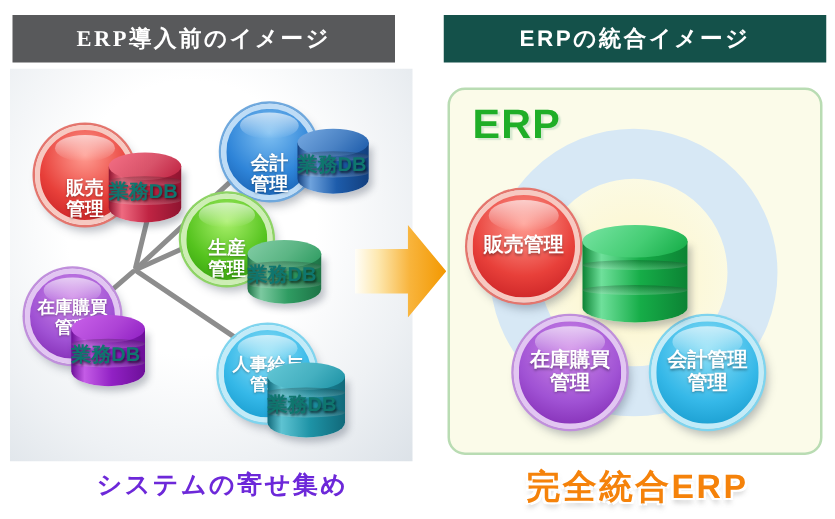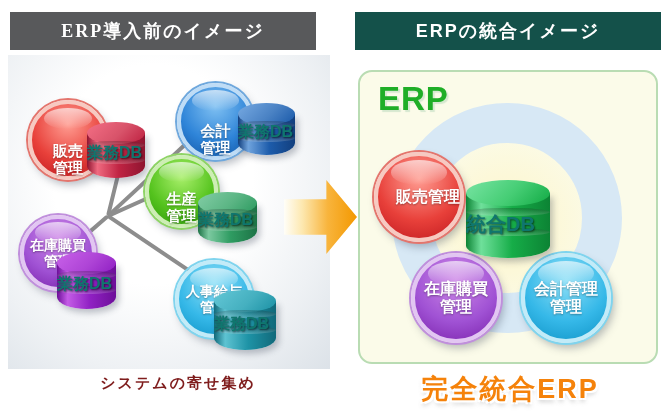--- a/index.html
+++ b/index.html
@@ -47,21 +47,21 @@
          clip-path:polygon(0% 26%, 58% 26%, 58% 0%, 100% 50%, 58% 100%, 58% 74%, 0% 74%);}
   .erp-box{position:absolute;left:358px;top:70px;width:300px;height:294px;background:#fbfbe9;
          border:2px solid #b9dcb3;border-radius:14px;box-sizing:border-box;}
   .erp-logo{position:absolute;left:378px;top:80px;font-size:33px;font-weight:800;color:#1fae27;
          letter-spacing:1px;text-shadow:2px 2px 1px rgba(210,230,205,.9);z-index:2;}
   .glow{position:absolute;left:412px;top:128px;width:190px;height:190px;border-radius:50%;
          background:radial-gradient(circle, #fdf5c8 0%, rgba(253,245,200,0) 72%);z-index:1;}
   .ring{position:absolute;left:392px;top:103px;width:230px;height:230px;border-radius:50%;
          border:40px solid #d7e8f5;box-sizing:border-box;z-index:1;}
   .caption{position:absolute;text-align:center;font-weight:bold;}
-  .caption-left{left:8px;top:374px;width:340px;font-size:15px;letter-spacing:2px;color:#7f1d1d;}
+  .caption-left{left:8px;top:374px;width:340px;font-size:20px;letter-spacing:2px;color:#6d28d9;}
   .caption-right{left:358px;top:371px;width:304px;font-size:27px;letter-spacing:2px;color:#f5820a;
          text-shadow:-2px -2px 0 #fff, 2px -2px 0 #fff, -2px 2px 0 #fff, 2px 2px 0 #fff,
                      0 4px 4px rgba(120,120,120,.35);}
   .fs14{font-size:14px;} .fs15{font-size:15px;align-items:flex-end;} .fs16{font-size:16px;}
 </style>
 </head>
 <body>
 
 <div class="stage">
 
@@ -140,36 +140,35 @@
     <span class="cyl-label" style="top:40%;">業務DB</span>
   </div>
 
   <div class="arrow"></div>
 
   <div class="erp-box"></div>
   <div class="erp-logo">ERP</div>
   <div class="glow"></div>
   <div class="ring"></div>
 
-  <div class="badge red fs16" style="left:374px;top:152px;width:82px;height:82px;justify-content:flex-end;">
+  <div class="badge red fs16" style="left:374px;top:152px;width:82px;height:82px;">
     <span>販売管理</span>
   </div>
   <div class="badge purple fs16" style="left:411px;top:253px;width:82px;height:82px;">
     <span>在庫購買
 管理</span>
   </div>
   <div class="badge cyan fs16" style="left:521px;top:253px;width:82px;height:82px;">
     <span>会計管理
 管理</span>
   </div>
 
   <div class="cyl igreen-db" style="left:466px;top:180px;width:84px;height:78px;">
     <div class="cyl-body" style="top:13px;"></div>
     <div class="cyl-top" style="height:26px;"></div>
     <div class="groove" style="top:36%;"></div>
     <div class="groove" style="top:62%;"></div>
-    <span class="cyl-label" style="top:40%;font-size:20px;">統合DB</span>
   </div>
 
   <div class="caption caption-left">システムの寄せ集め</div>
   <div class="caption caption-right">完全統合ERP</div>
 
 </div>
 
 </body></html>

